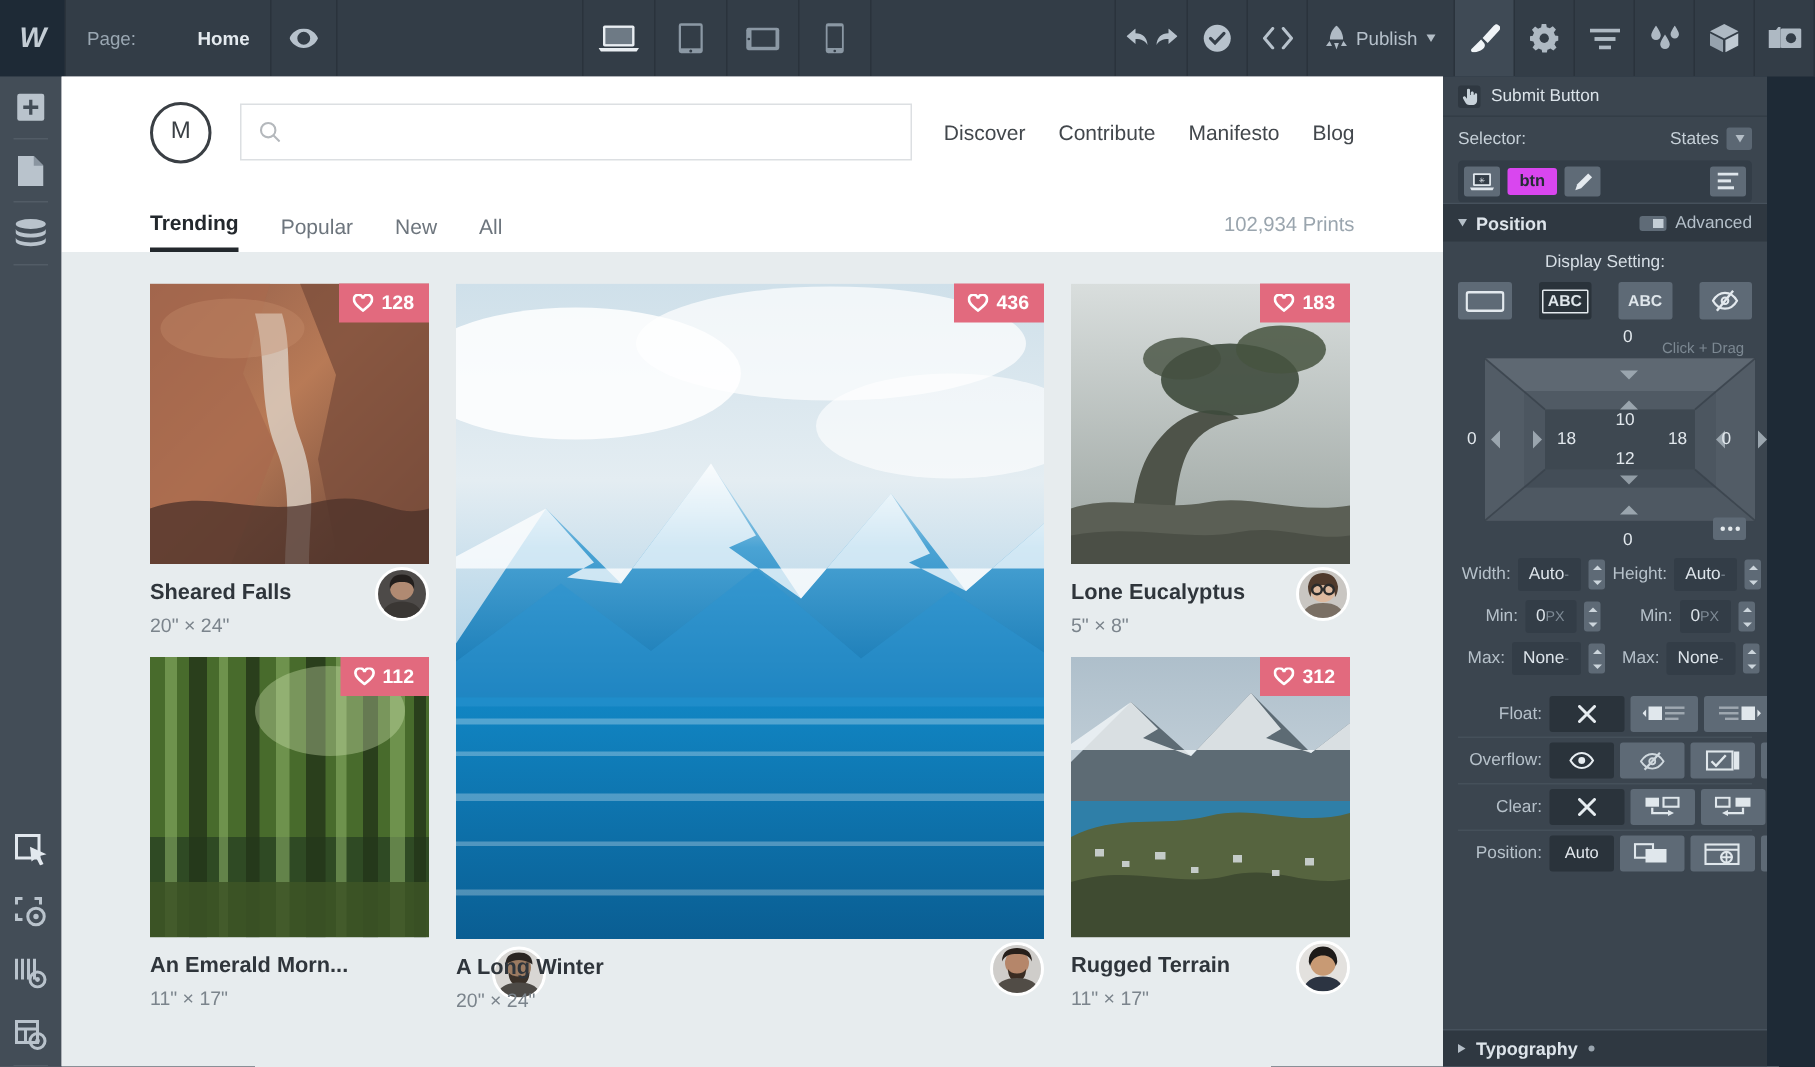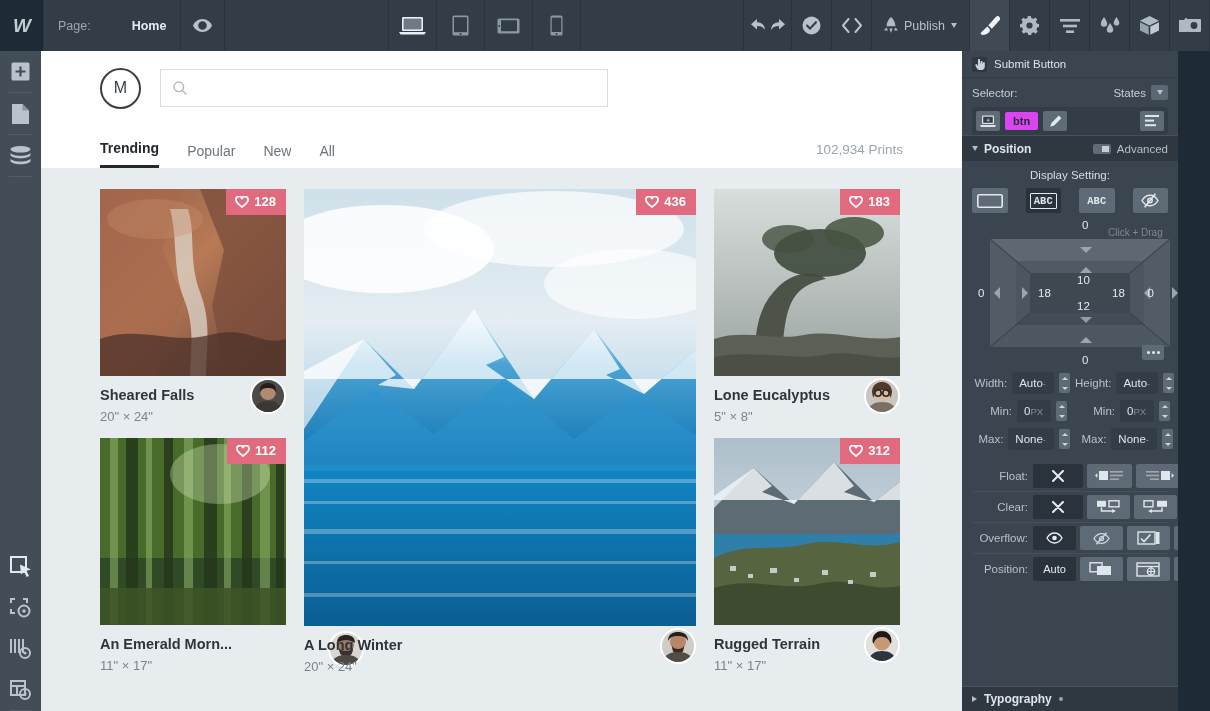--- a/index.html
+++ b/index.html
@@ -171,21 +171,21 @@
     height: 26px; background: #2f3841;
     display: flex; align-items: center; justify-content: space-between;
     padding: 0 10px; border-top: 1px solid #46515c;
   }
   .sec-head .lft { display: flex; align-items: center; gap: 6px; font-weight: bold; color: #dde4ea; font-size: 12px; }
   .sec-head .rgt { display: flex; align-items: center; gap: 6px; color: #b4bfc9; font-size: 11.5px; }
   .adv-sw { width: 18px; height: 10px; background: #5f6b77; border-radius: 2px; display:flex; align-items:center; }
   .adv-sw i { width: 7px; height: 6px; background: #c4ced6; margin-left: 9px; display:block; }
   .disp-wrap { padding: 8px 10px 0 10px; }
   .disp-title { text-align: center; color: #d6dee5; font-size: 11.5px; margin-bottom: 7px; }
-  .disp-grid { display: flex; gap: 18px; font-family: Liberation Mono, monospace; }
+  .disp-grid { display: flex; gap: 18px; }
   .disp-btn {
     flex: 1; height: 25px; background: #5e6a76; border-radius: 2px;
     display: flex; align-items: center; justify-content: center;
     color: #dfe6eb; font-size: 10.5px; font-weight: bold; cursor: pointer;
   }
   .disp-btn.active { background: #2a333b; }
   .boxmodel { position: relative; height: 144px; margin-top: 8px; }
   .bm-num { position: absolute; color: #e2e8ed; font-size: 11.5px; }
   .bm-hint { position: absolute; right: 4px; top: 6px; width: 56px; color: #7c8892; font-size: 10px; }
   .bm-dots {
@@ -426,20 +426,26 @@
       <div class="hdr-top">
         <div class="brand-circle">
           <span>M</span>
         </div>
         <div class="search-box">
           <svg width="14" height="14" viewBox="0 0 14 14">
               <circle cx="5.8" cy="5.8" r="4.8" fill="none" stroke="#b4b8bc" stroke-width="1.4"></circle>
               <path d="M9.4 9.4 13.4 13.4" stroke="#b4b8bc" stroke-width="1.4"></path>
             </svg>
           <input type="text" value="" placeholder="" style="">
+        </div>
+        <div class="nav-links">
+          <a>Discover</a>
+          <a>Contribute</a>
+          <a>Manifesto</a>
+          <a>Blog</a>
         </div>
       </div>
       <div class="hdr-tabs">
         <div class="tab active">Trending</div>
         <div class="tab">Popular</div>
         <div class="tab">New</div>
         <div class="tab">All</div>
         <div class="prints-count">102,934 Prints</div>
       </div>
     </div>
@@ -918,20 +924,53 @@
                   <rect x="6" y="9.4" width="9" height="1.6"></rect>
                 </g>
                 <rect x="17" y="2" width="9" height="9" fill="#e0e7ec"></rect>
                 <path d="M30 6.5 27.6 4v5z" fill="#e0e7ec"></path>
               </svg>
           </span>
         </span>
       </div>
 
       <div class="crow">
+        <span class="clbl">Overflow:</span>
+        <span class="cbtns">
+          <span class="cbtn w43 active">
+            <svg width="17" height="12" viewBox="0 0 17 12">
+                <path d="M1 6C3 2.6 5.6 1 8.5 1S14 2.6 16 6c-2 3.4-4.6 5-7.5 5S3 9.4 1 6z" fill="none" stroke="#e6ecf0" stroke-width="1.4"></path>
+                <circle cx="8.5" cy="6" r="2.3" fill="#e6ecf0"></circle>
+              </svg>
+          </span>
+          <span class="cbtn w43">
+            <svg width="17" height="13" viewBox="0 0 17 13">
+                <path d="M1 6.5C3 3.2 5.6 1.6 8.5 1.6S14 3.2 16 6.5c-2 3.3-4.6 4.9-7.5 4.9S3 9.8 1 6.5z" fill="none" stroke="#cfd8de" stroke-width="1.3"></path>
+                <circle cx="8.5" cy="6.5" r="2" fill="none" stroke="#cfd8de" stroke-width="1.2"></circle>
+                <path d="M3.4 12.2 13.6 0.8" stroke="#cfd8de" stroke-width="1.5"></path>
+              </svg>
+          </span>
+          <span class="cbtn w43">
+            <svg width="24" height="14" viewBox="0 0 24 14">
+                <rect x="1" y="1" width="17" height="12" fill="none" stroke="#e0e7ec" stroke-width="1.4"></rect>
+                <path d="M4 7.5 7 10.5 13.5 3.5" stroke="#e0e7ec" stroke-width="1.6" fill="none"></path>
+                <rect x="19" y="1" width="3.5" height="12" fill="#e0e7ec"></rect>
+              </svg>
+          </span>
+          <span class="cbtn w43">
+            <svg width="24" height="14" viewBox="0 0 24 14">
+                <rect x="1" y="1" width="17" height="12" fill="none" stroke="#e0e7ec" stroke-width="1.4"></rect>
+                <text x="9" y="11" font-size="9" fill="#e0e7ec" text-anchor="middle" font-family="DejaVu Sans">A</text>
+                <rect x="19" y="1" width="3.5" height="12" fill="#e0e7ec"></rect>
+              </svg>
+          </span>
+        </span>
+      </div>
+
+      <div class="crow">
         <span class="clbl">Clear:</span>
         <span class="cbtns">
           <span class="cbtn w50 active">
             <svg width="12" height="12" viewBox="0 0 12 12">
                 <path d="M1 1 11 11M11 1 1 11" stroke="#e6ecf0" stroke-width="2" stroke-linecap="round"></path>
               </svg>
           </span>
           <span class="cbtn w43">
             <svg width="26" height="14" viewBox="0 0 26 14">
                 <rect x="1" y="0.8" width="9" height="6" fill="#e0e7ec"></rect>
@@ -947,53 +986,20 @@
                 <path d="M19 7.5v3.5H8" stroke="#e0e7ec" stroke-width="1.5" fill="none"></path>
                 <path d="M5 11 9 9v4z" fill="#e0e7ec"></path>
               </svg>
           </span>
           <span class="cbtn w43">
             <svg width="26" height="14" viewBox="0 0 26 14">
                 <rect x="1" y="0.8" width="9" height="6" fill="#e0e7ec"></rect>
                 <rect x="15" y="0.8" width="9" height="6" fill="#e0e7ec"></rect>
                 <path d="M5.5 7.5v3.5h14V7.5" stroke="#e0e7ec" stroke-width="1.5" fill="none"></path>
                 <path d="M3 11.5 6 9.5v4zM22 11.5 19 9.5v4z" fill="#e0e7ec"></path>
-              </svg>
-          </span>
-        </span>
-      </div>
-
-      <div class="crow">
-        <span class="clbl">Overflow:</span>
-        <span class="cbtns">
-          <span class="cbtn w43 active">
-            <svg width="17" height="12" viewBox="0 0 17 12">
-                <path d="M1 6C3 2.6 5.6 1 8.5 1S14 2.6 16 6c-2 3.4-4.6 5-7.5 5S3 9.4 1 6z" fill="none" stroke="#e6ecf0" stroke-width="1.4"></path>
-                <circle cx="8.5" cy="6" r="2.3" fill="#e6ecf0"></circle>
-              </svg>
-          </span>
-          <span class="cbtn w43">
-            <svg width="17" height="13" viewBox="0 0 17 13">
-                <path d="M1 6.5C3 3.2 5.6 1.6 8.5 1.6S14 3.2 16 6.5c-2 3.3-4.6 4.9-7.5 4.9S3 9.8 1 6.5z" fill="none" stroke="#cfd8de" stroke-width="1.3"></path>
-                <circle cx="8.5" cy="6.5" r="2" fill="none" stroke="#cfd8de" stroke-width="1.2"></circle>
-                <path d="M3.4 12.2 13.6 0.8" stroke="#cfd8de" stroke-width="1.5"></path>
-              </svg>
-          </span>
-          <span class="cbtn w43">
-            <svg width="24" height="14" viewBox="0 0 24 14">
-                <rect x="1" y="1" width="17" height="12" fill="none" stroke="#e0e7ec" stroke-width="1.4"></rect>
-                <path d="M4 7.5 7 10.5 13.5 3.5" stroke="#e0e7ec" stroke-width="1.6" fill="none"></path>
-                <rect x="19" y="1" width="3.5" height="12" fill="#e0e7ec"></rect>
-              </svg>
-          </span>
-          <span class="cbtn w43">
-            <svg width="24" height="14" viewBox="0 0 24 14">
-                <rect x="1" y="1" width="17" height="12" fill="none" stroke="#e0e7ec" stroke-width="1.4"></rect>
-                <text x="9" y="11" font-size="9" fill="#e0e7ec" text-anchor="middle" font-family="DejaVu Sans">A</text>
-                <rect x="19" y="1" width="3.5" height="12" fill="#e0e7ec"></rect>
               </svg>
           </span>
         </span>
       </div>
 
       <div class="crow">
         <span class="clbl">Position:</span>
         <span class="cbtns">
           <span class="cbtn w43 active" style="font-size:11px">Auto</span>
           <span class="cbtn w43">

